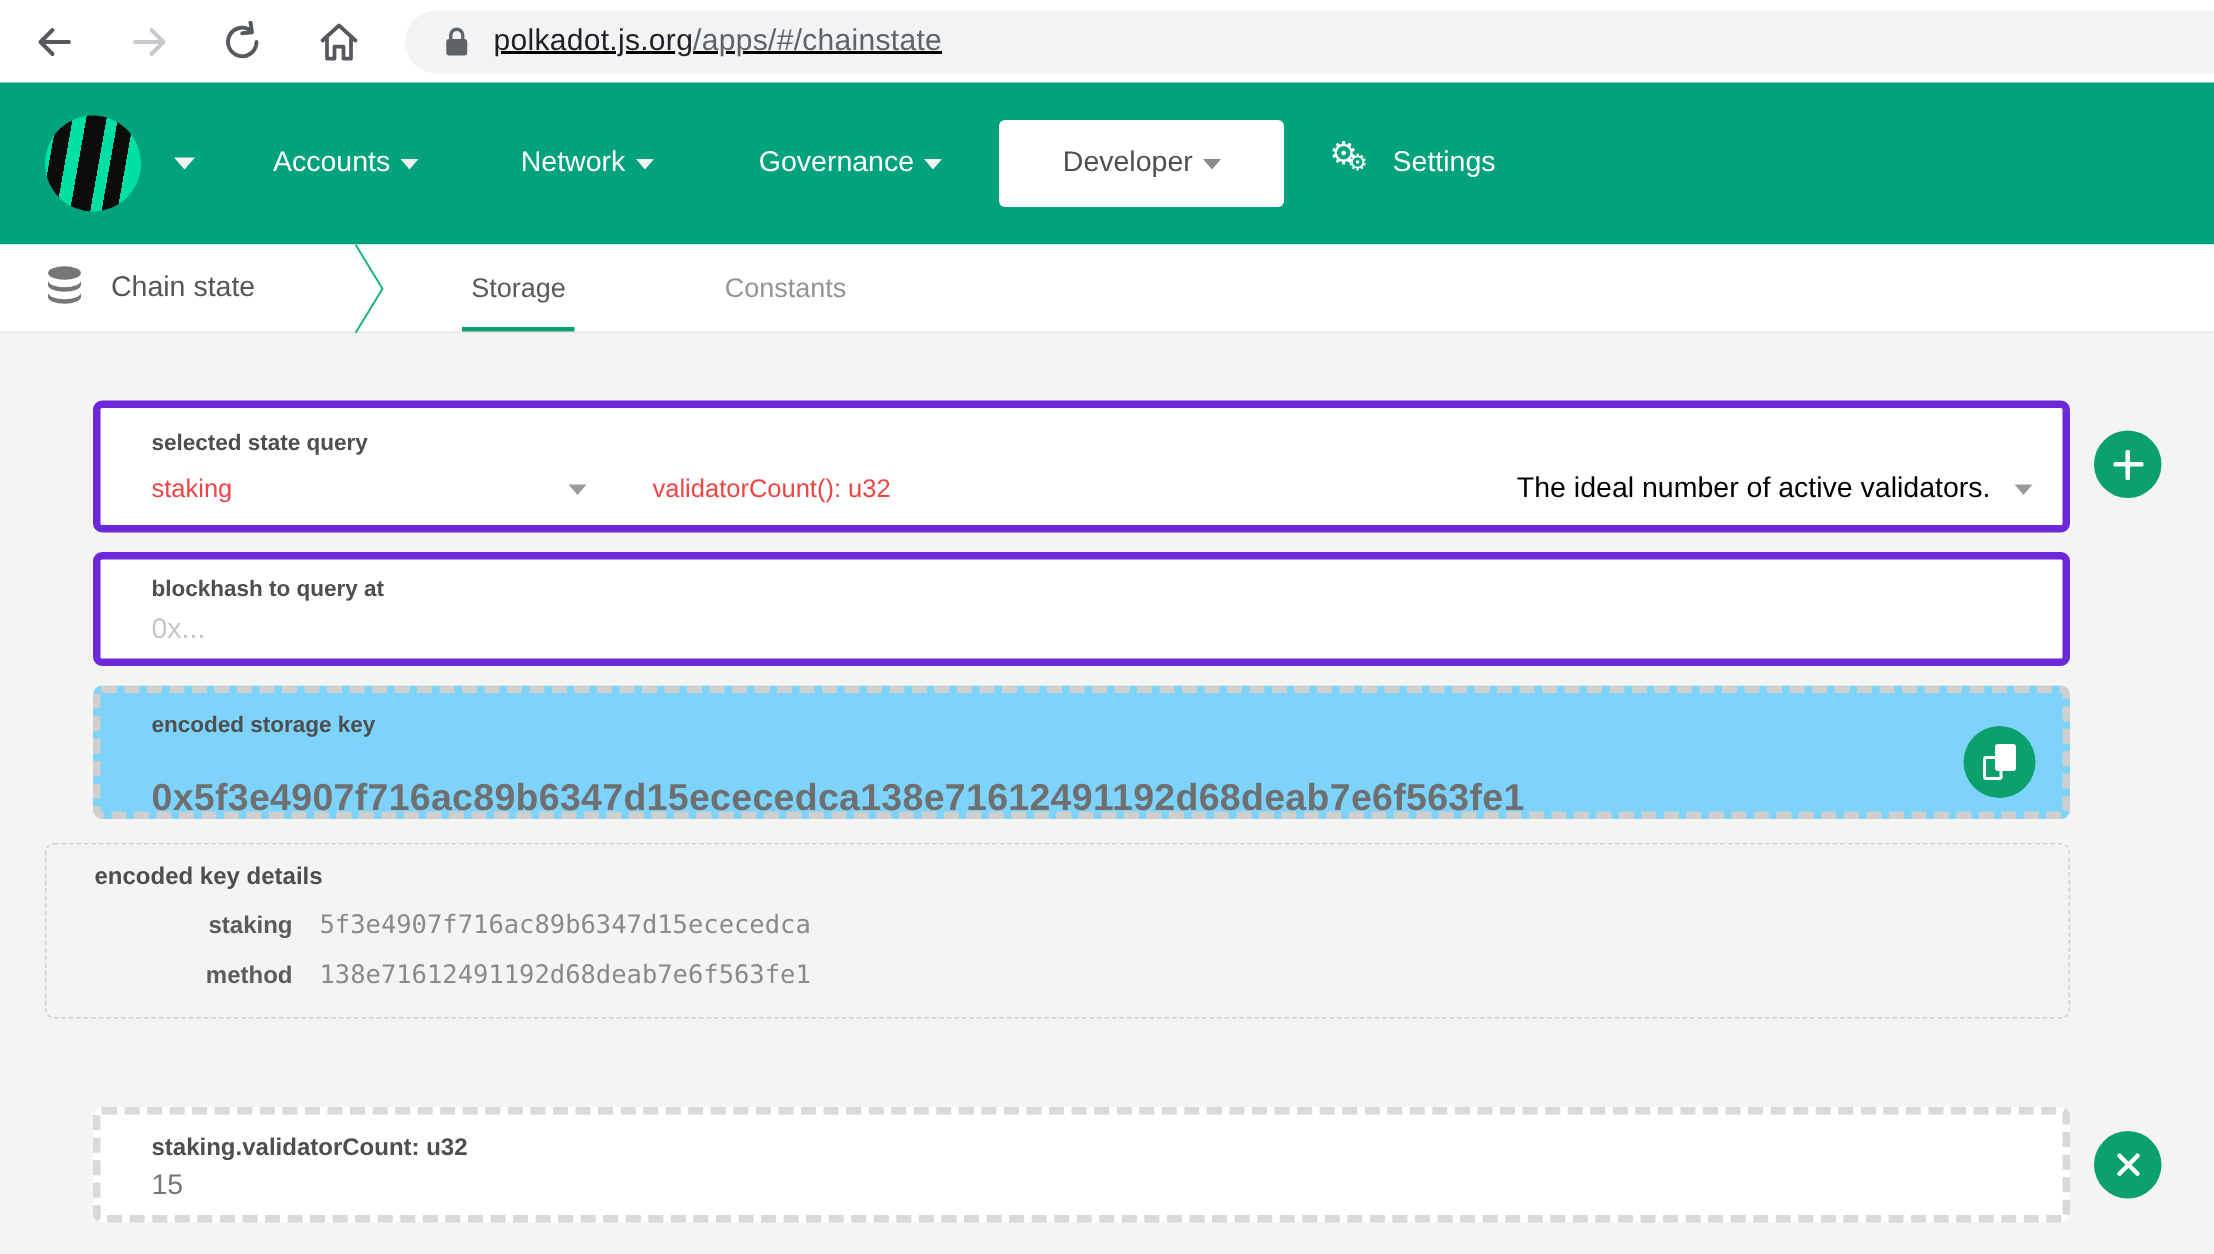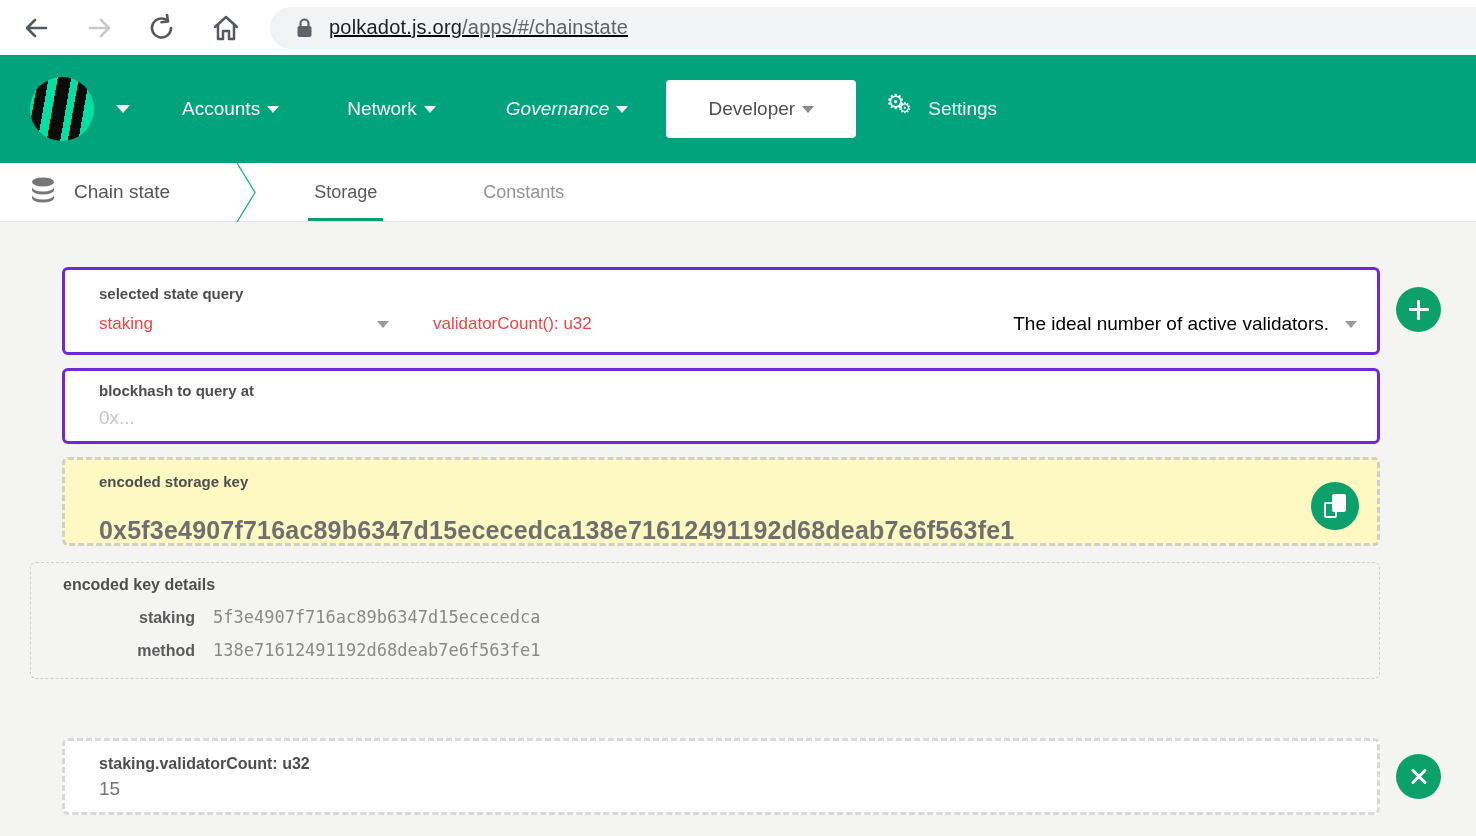--- a/index.html
+++ b/index.html
@@ -26,21 +26,21 @@
           background:linear-gradient(100deg,
             #00e0a4 0 11%, #0b0b0b 11% 25%, #00e0a4 25% 37%, #0b0b0b 37% 55%,
             #00e0a4 55% 65%, #0b0b0b 65% 79%, #00e0a4 79% 100%); }
   .caret { width:0; height:0; border-left:7px solid transparent; border-right:7px solid transparent;
            border-top:8px solid #f2f2f2; }
   .caret.sm { border-left-width:6px; border-right-width:6px; border-top-width:7px; }
   .logo-caret { margin-left:22px; }
   .nav-item { display:flex; align-items:center; gap:7px; font-size:19px; color:#fdfdfd; cursor:pointer; }
   .nav-accounts { margin-left:52px; }
   .nav-network { margin-left:68px; }
-  .nav-governance { margin-left:70px;font-style:italic; }
+  .nav-governance { margin-left:70px; }
   .nav-developer { margin-left:38px; background:#fff; color:#4f4f4f; border-radius:4px;
                    width:190px; height:58px; justify-content:center; }
   .nav-developer .caret { border-top-color:#8a8a8a; }
   .nav-settings { margin-left:30px; gap:12px; }
   .gears { position:relative; width:30px; height:30px; color:#fff; }
   .gear-big { position:absolute; left:0; top:-4px; font-size:21px; font-family:"DejaVu Sans", sans-serif; }
   .gear-small { position:absolute; left:12px; top:5px; font-size:15px; font-family:"DejaVu Sans", sans-serif; }
 
   
   .subnav { height:59px; background:#fff; border-bottom:1px solid #e6e6e6;
@@ -52,22 +52,22 @@
   .tab { font-size:18px; color:#949494; padding:0 10px; height:100%; display:flex;
          align-items:center; position:relative; cursor:pointer; }
   .tab + .tab { margin-left:86px; }
   .tab.active { color:#5a5a5a; }
   .tab.active::after { content:""; position:absolute; left:4px; right:4px; bottom:0;
                        height:3px; background:#0ca16c; }
 
   
   .content { padding-top:45px; }
   .row { position:relative; margin:0 35px 0 62px; padding-right:61px; }
-  .card { background:#fff; border:3px solid #6d28d9; border-radius:6px; width:100%; }
-  .card.dashed { border-style:dashed; border-color:#cfcfce; background:#fef9c3; }
+  .card { background:#fff; border:5px solid #6d28d9; border-radius:6px; width:100%; }
+  .card.dashed { border-style:dashed; border-color:#cfcfce; background:#7dd3fc; }
   .field-label { font-size:15px; font-weight:bold; color:#4e4e4e; }
   .field-value { font-size:17px; color:#ef4444; }
 
   .card-query { height:88px; padding:15px 20px 0 34px; }
   .query-line { display:flex; align-items:center; margin-top:11px; }
   .module-select { width:290px; display:flex; align-items:center; justify-content:space-between; cursor:pointer; }
   .select-caret { width:0; height:0; border-left:6px solid transparent; border-right:6px solid transparent;
                   border-top:7px solid #9a9a9a; }
   .method-select { margin-left:44px; cursor:pointer; }
   .query-desc { margin-left:auto; display:flex; align-items:center; gap:16px; cursor:pointer; }

